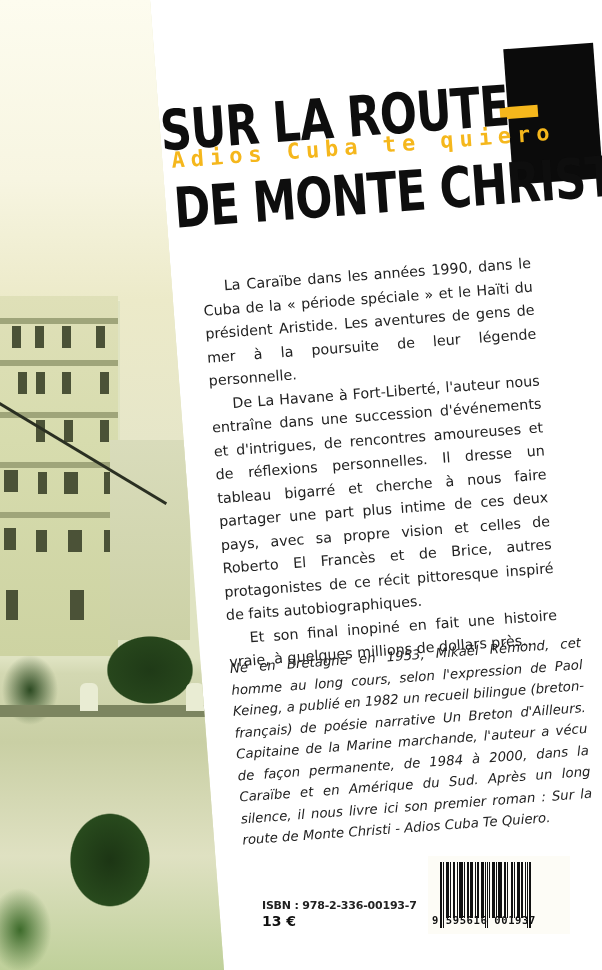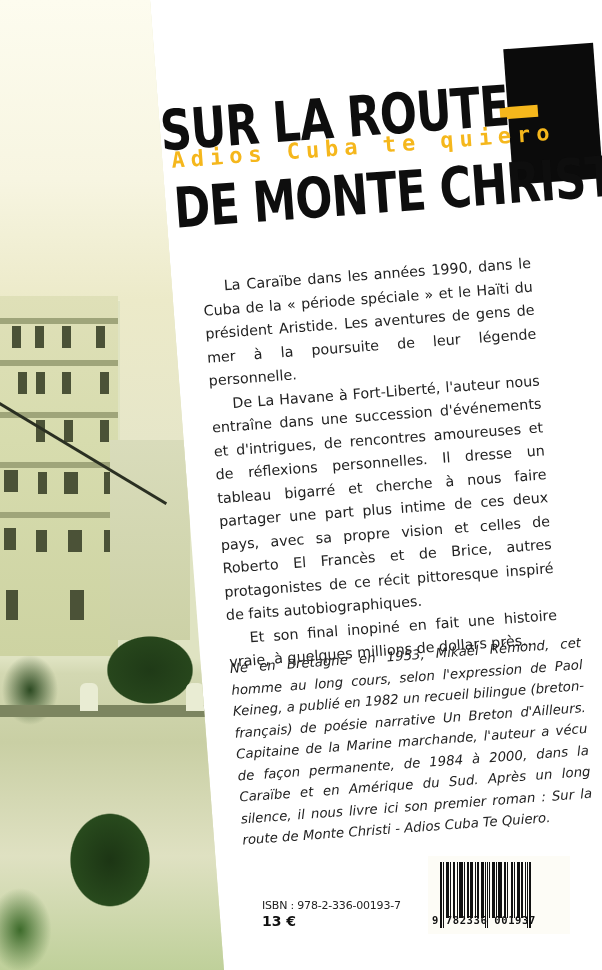--- a/index.html
+++ b/index.html
@@ -163,20 +163,21 @@
     .bio p { margin: 0; }
 
     
     .isbn {
       position: absolute;
       left: 262px; top: 899px;
       font-family: "DejaVu Sans", sans-serif;
       font-size: 11px;
       color: #222;
       letter-spacing: -0.2px;
+      font-weight: bold;
     }
     .price {
       position: absolute;
       left: 262px; top: 913px;
       font-family: "DejaVu Sans", sans-serif;
       font-weight: bold;
       font-size: 14px;
       color: #111;
     }
     .barcode-box {
@@ -325,14 +326,14 @@
     <span style="width:3px"></span>
       <span class="s" style="width:1px"></span>
       <span style="width:2px"></span>
       <span class="s" style="width:2px"></span>
     <span style="width:1px"></span>
       <span class="s" style="width:1px"></span>
     <span class="g" style="width:1px"></span>
       <span class="s" style="width:1px"></span>
       <span class="g" style="width:2px"></span>
   </div>
-  <div class="barcode-digits">9 782336 001937</div>
+  <div class="barcode-digits">9 595616 001937</div>
 </div>
 
 </body></html>

